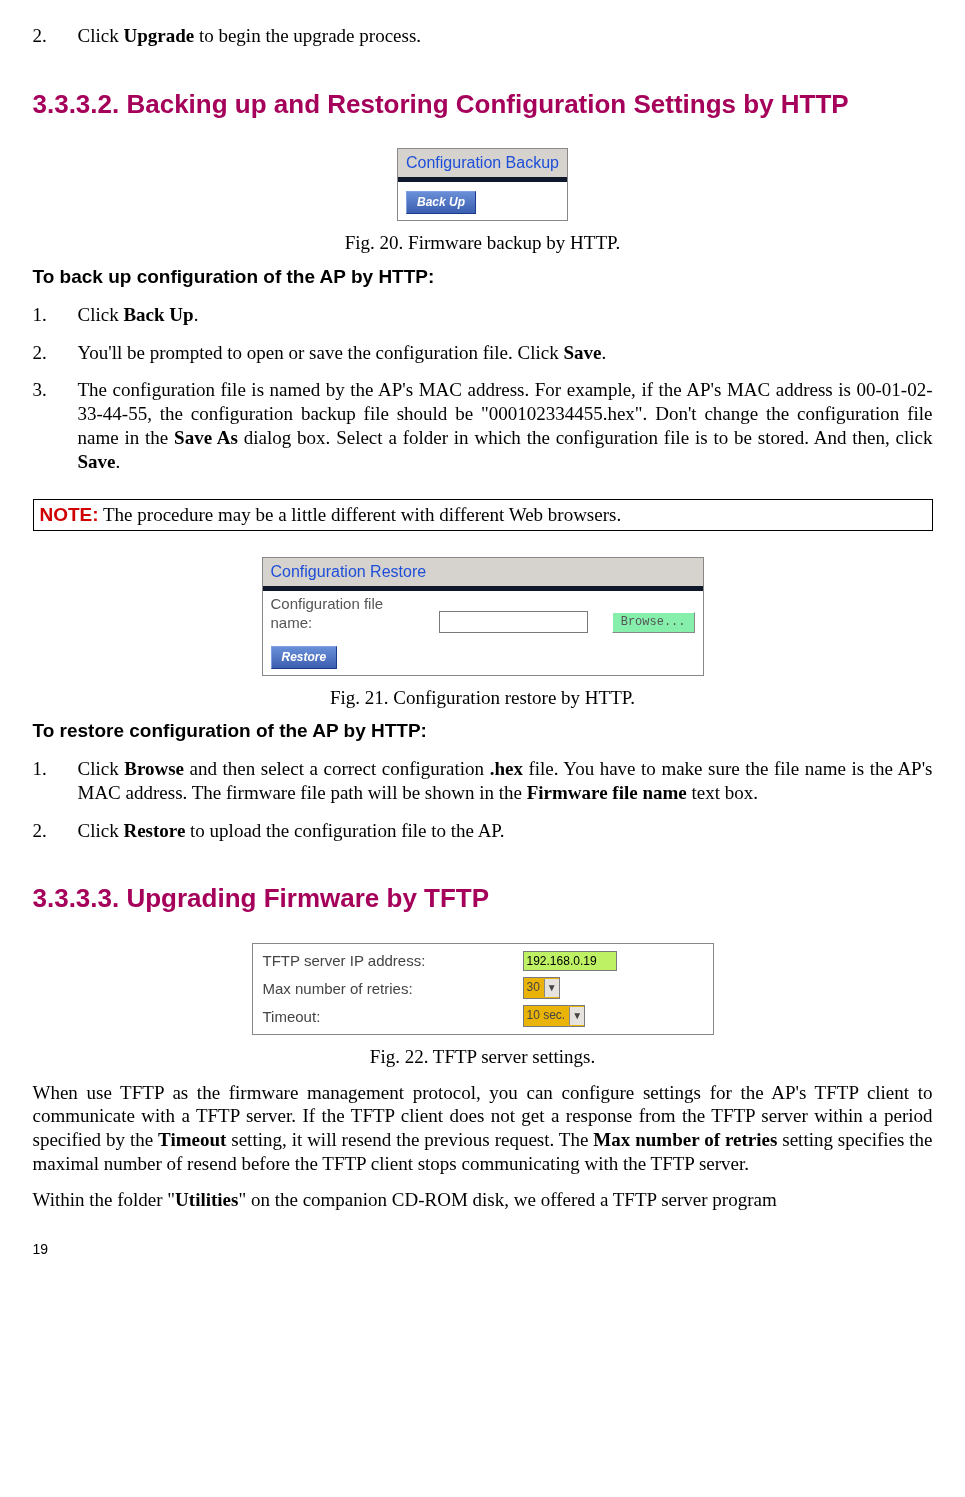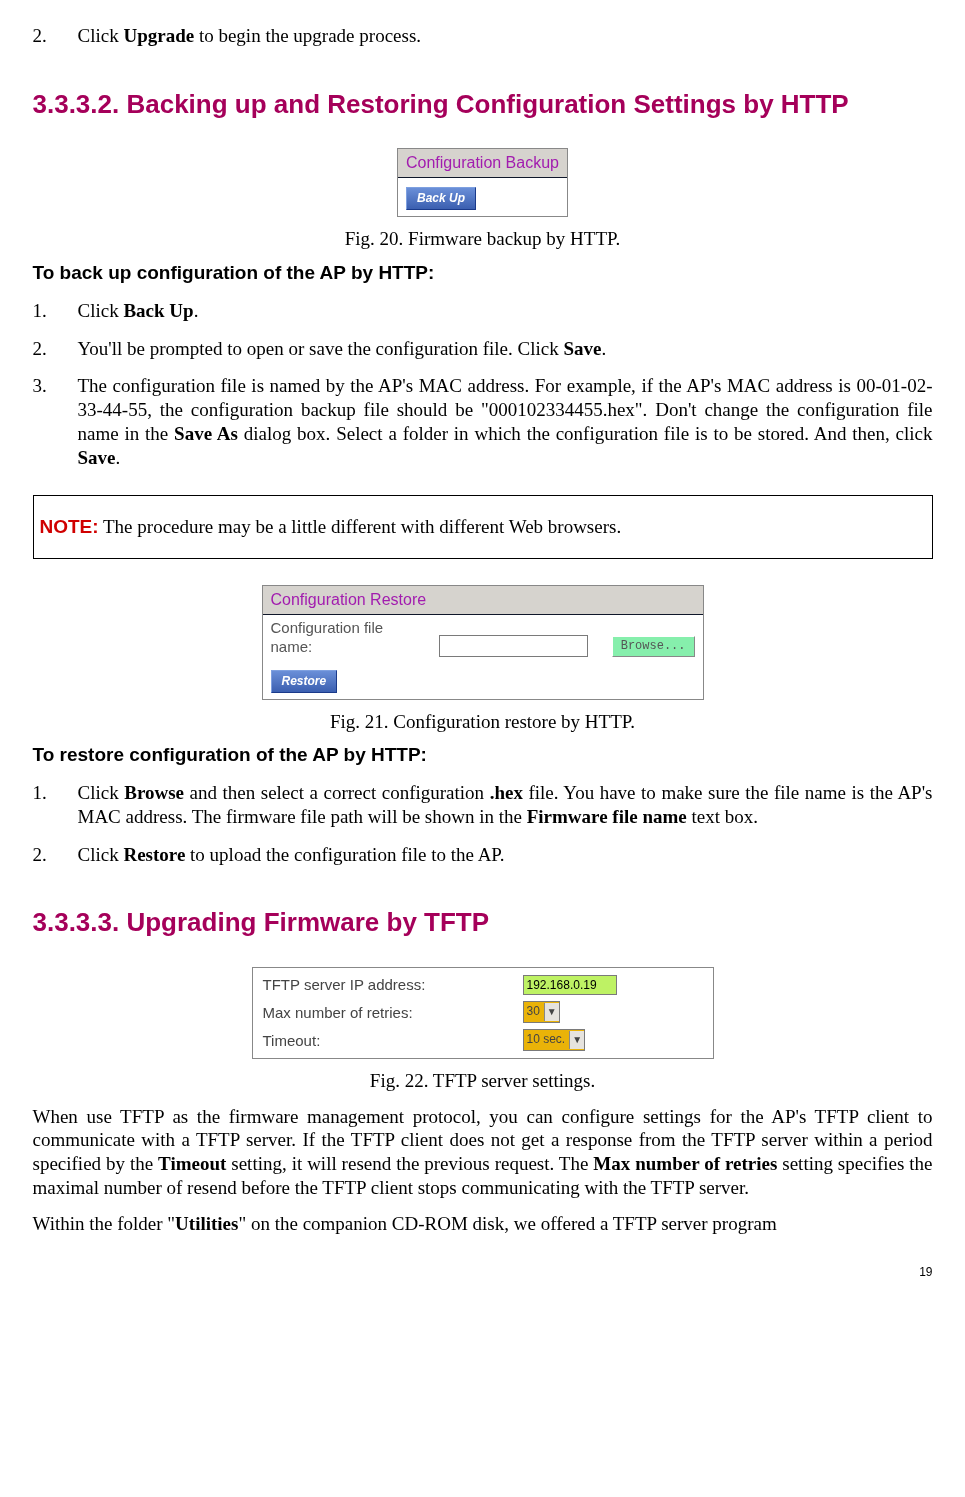--- a/index.html
+++ b/index.html
@@ -41,43 +41,43 @@
     margin: 10px 0 6px 0;
   }
   .subhead {
     font-family: Arial, Helvetica, sans-serif;
     font-weight: bold;
     font-size: 19px;
     margin: 10px 0 14px 0;
   }
   .note-box {
     border: 1.5px solid #000;
-    padding: 19px 6px;
+    padding: 3px 6px;
     margin: 26px 0;
     font-size: 19px;
   }
   .note-label {
     color: #d00000;
     font-weight: bold;
     font-family: Arial, Helvetica, sans-serif;
   }
   
   .widget {
     display: inline-block;
     border: 1.5px solid #888;
     background: #fff;
     text-align: left;
   }
   .widget-hdr {
     background: #d6d3ce;
     font-family: Verdana, Arial, sans-serif;
     font-size: 16px;
     padding: 4px 8px;
-    color: #a21caf;
-    border-bottom: 1px solid #0f172a;
+    color: #1d4ed8;
+    border-bottom: 5px solid #0f172a;
   }
   .widget-body {
     padding: 6px 8px;
   }
   .btn3d {
     display: inline-block;
     font-family: Verdana, Arial, sans-serif;
     font-style: italic;
     font-weight: bold;
     color: #fff;
@@ -168,23 +168,23 @@
     font-size: 10px;
     height: 18px;
     display: inline-flex;
     align-items: center;
   }
   .para {
     text-align: justify;
     margin: 12px 0;
   }
   .page-num {
-    text-align: right;
+    text-align: left;
     font-family: Arial, sans-serif;
-    font-size: 12px;
+    font-size: 14px;
     margin-top: 30px;
   }
 </style>
 </head>
 <body>
 
 <div class="list-row">
   <div class="list-num">2.</div>
   <div class="list-body">
     <span>Click </span><span class="bold">Upgrade</span><span> to begin the upgrade process.</span>

